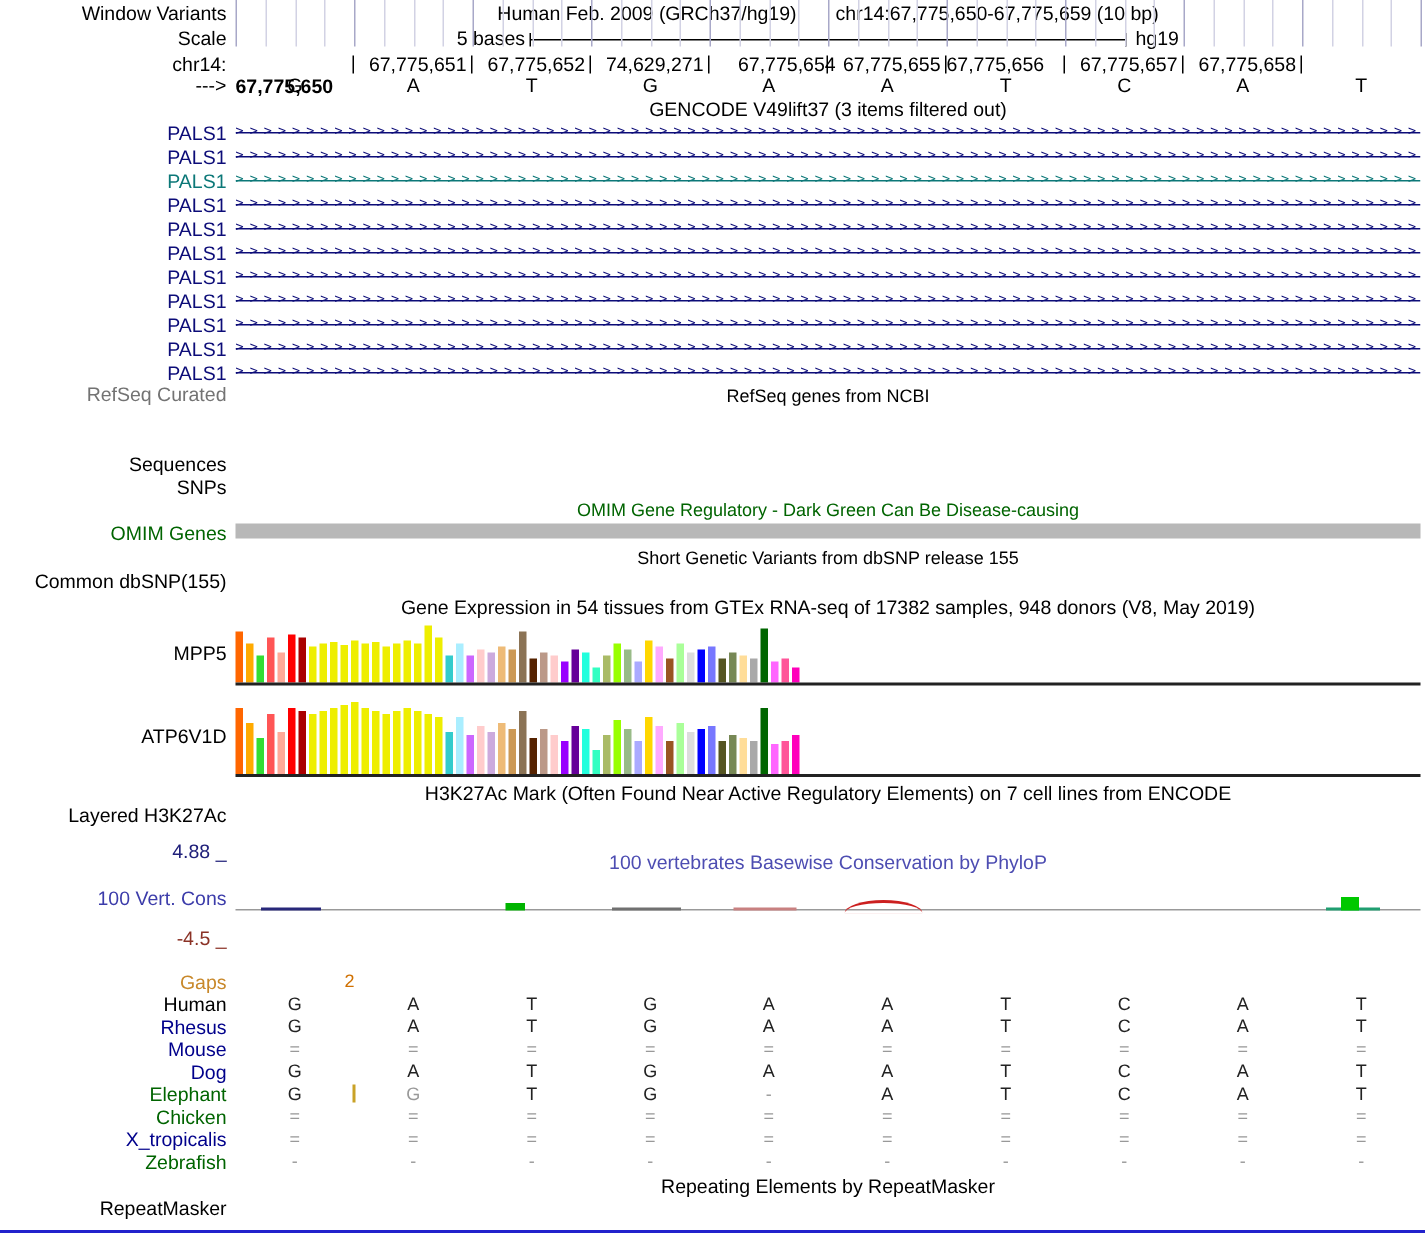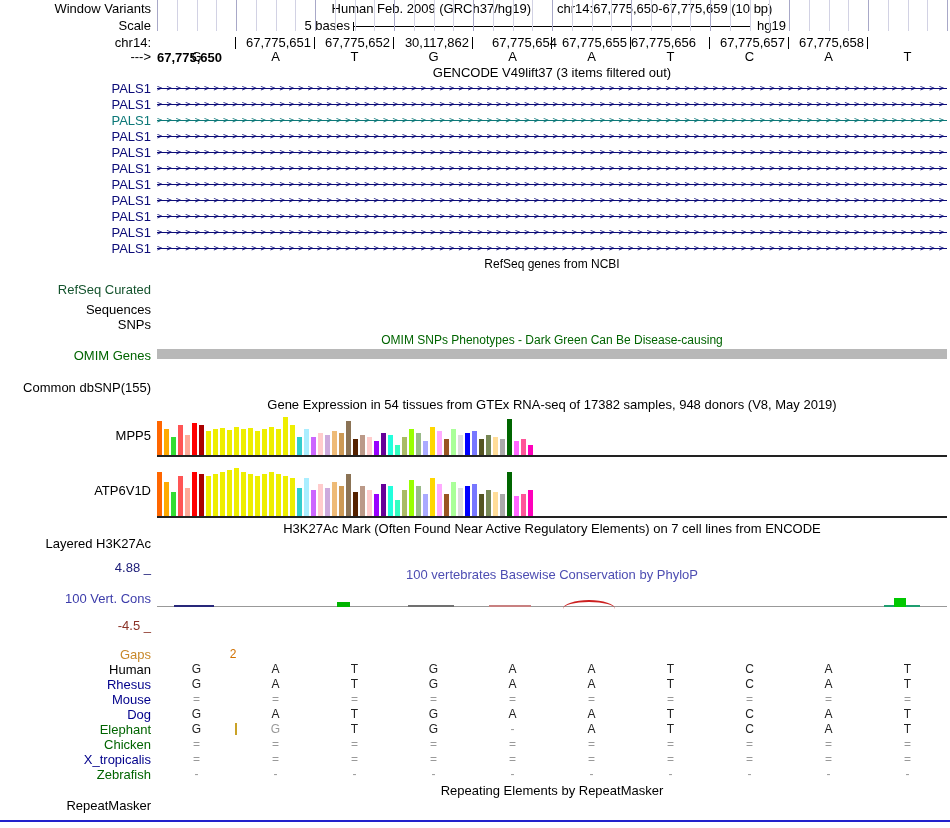--- a/index.html
+++ b/index.html
@@ -27,30 +27,31 @@
     <div style="position:absolute;left:0;right:0;top:4px;height:1px;background:#000;"></div>
   </div>
   <div class="abs" style="left:757px;top:19px;line-height:13px;">hg19</div>
 
   <div class="glabel" style="top:36px">chr14:</div>
   <div class="glabel" style="top:50px">---&gt;</div>
 
   <div class="ctitle" style="top:66px">GENCODE V49lift37 (3 items filtered out)</div>
 
   <div class="ctitle sm" style="top:258px">RefSeq genes from NCBI</div>
-  <div class="glabel" style="top:283px;color:#14532d">RefSeq Curated</div>
+  <div class="glabel" style="top:256px;color:#737373">RefSeq Curated</div>
 
   <div class="glabel" style="top:303px">Sequences</div>
 
   <div class="glabel" style="top:318px">SNPs</div>
 
-  <div class="ctitle sm" style="top:334px;color:#006400">OMIM SNPs Phenotypes - Dark Green Can Be Disease-causing</div>
+  <div class="ctitle sm" style="top:334px;color:#006400">OMIM Gene Regulatory - Dark Green Can Be Disease-causing</div>
   <div class="glabel" style="top:349px;color:#006400">OMIM Genes</div>
   <div class="abs" style="left:157px;top:349px;width:790px;height:10px;background:#b8b8b8;"></div>
 
+  <div class="ctitle sm" style="top:366px">Short Genetic Variants from dbSNP release 155</div>
   <div class="glabel" style="top:381px">Common dbSNP(155)</div>
 
   <div class="ctitle" style="top:398px">Gene Expression in 54 tissues from GTEx RNA-seq of 17382 samples, 948 donors (V8, May 2019)</div>
   <div class="glabel" style="top:429px">MPP5</div>
   <div class="glabel" style="top:484px">ATP6V1D</div>
 
   <div class="ctitle" style="top:522px">H3K27Ac Mark (Often Found Near Active Regulatory Elements) on 7 cell lines from ENCODE</div>
   <div class="glabel" style="top:537px">Layered H3K27Ac</div>
 
   <div class="glabel" style="top:561px;color:#20207a">4.88 _</div>
@@ -106,21 +107,21 @@
     <div style="position: absolute; left: 887.75px; top: 0px; width: 1px; height: 31px; background: rgb(210, 210, 228);"></div>
     <div style="position: absolute; left: 907.5px; top: 0px; width: 1px; height: 31px; background: rgb(210, 210, 228);"></div>
     <div style="position: absolute; left: 927.25px; top: 0px; width: 1px; height: 31px; background: rgb(210, 210, 228);"></div>
     <div style="position: absolute; left: 947px; top: 0px; width: 1px; height: 31px; background: rgb(168, 168, 200);"></div>
     <div style="position: absolute; left: 157px; top: 51px; width: 75px; text-align: left; line-height: 13px; font-weight: bold;">67,775,650</div>
     <div style="position: absolute; left: 235px; top: 37px; width: 1px; height: 12px; background: rgb(0, 0, 0);"></div>
     <div style="position: absolute; left: 236px; top: 36px; width: 75px; text-align: right; line-height: 13px;">67,775,651</div>
     <div style="position: absolute; left: 314px; top: 37px; width: 1px; height: 12px; background: rgb(0, 0, 0);"></div>
     <div style="position: absolute; left: 315px; top: 36px; width: 75px; text-align: right; line-height: 13px;">67,775,652</div>
     <div style="position: absolute; left: 393px; top: 37px; width: 1px; height: 12px; background: rgb(0, 0, 0);"></div>
-    <div style="position: absolute; left: 394px; top: 36px; width: 75px; text-align: right; line-height: 13px;">30,117,862</div>
+    <div style="position: absolute; left: 394px; top: 36px; width: 75px; text-align: right; line-height: 13px;">74,629,271</div>
     <div style="position: absolute; left: 472px; top: 37px; width: 1px; height: 12px; background: rgb(0, 0, 0);"></div>
     <div style="position: absolute; left: 492px; top: 36px; width: 75px; text-align: left; line-height: 13px;">67,775,654</div>
     <div style="position: absolute; left: 551px; top: 37px; width: 1px; height: 12px; background: rgb(0, 0, 0);"></div>
     <div style="position: absolute; left: 552px; top: 36px; width: 75px; text-align: right; line-height: 13px;">67,775,655</div>
     <div style="position: absolute; left: 630px; top: 37px; width: 1px; height: 12px; background: rgb(0, 0, 0);"></div>
     <div style="position: absolute; left: 631px; top: 36px; width: 75px; text-align: left; line-height: 13px;">67,775,656</div>
     <div style="position: absolute; left: 709px; top: 37px; width: 1px; height: 12px; background: rgb(0, 0, 0);"></div>
     <div style="position: absolute; left: 710px; top: 36px; width: 75px; text-align: right; line-height: 13px;">67,775,657</div>
     <div style="position: absolute; left: 788px; top: 37px; width: 1px; height: 12px; background: rgb(0, 0, 0);"></div>
     <div style="position: absolute; left: 789px; top: 36px; width: 75px; text-align: right; line-height: 13px;">67,775,658</div>

